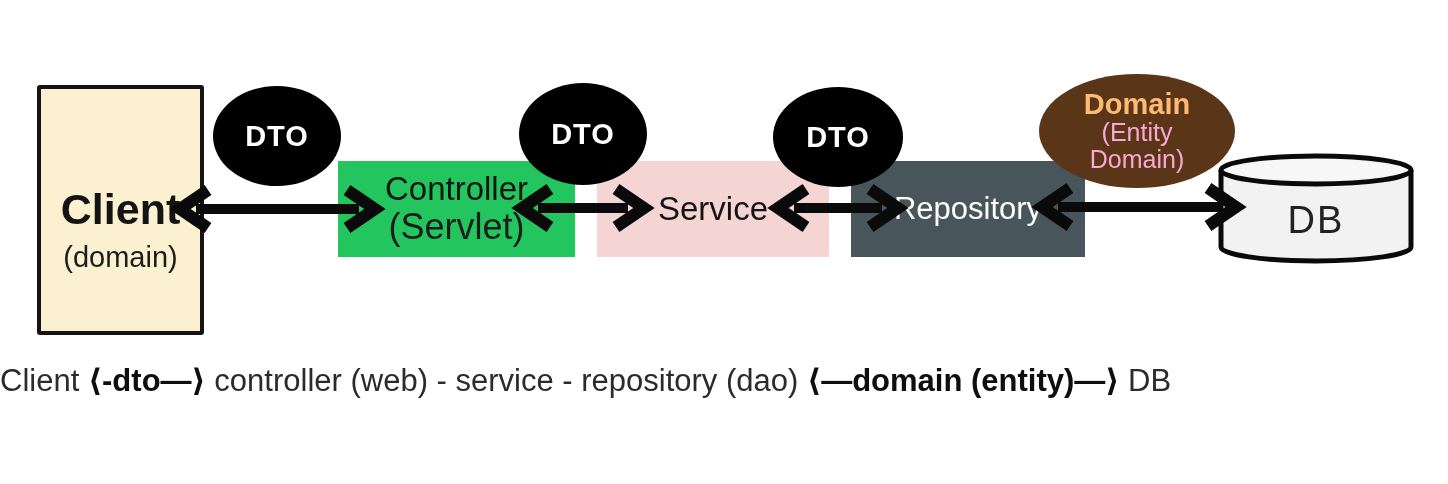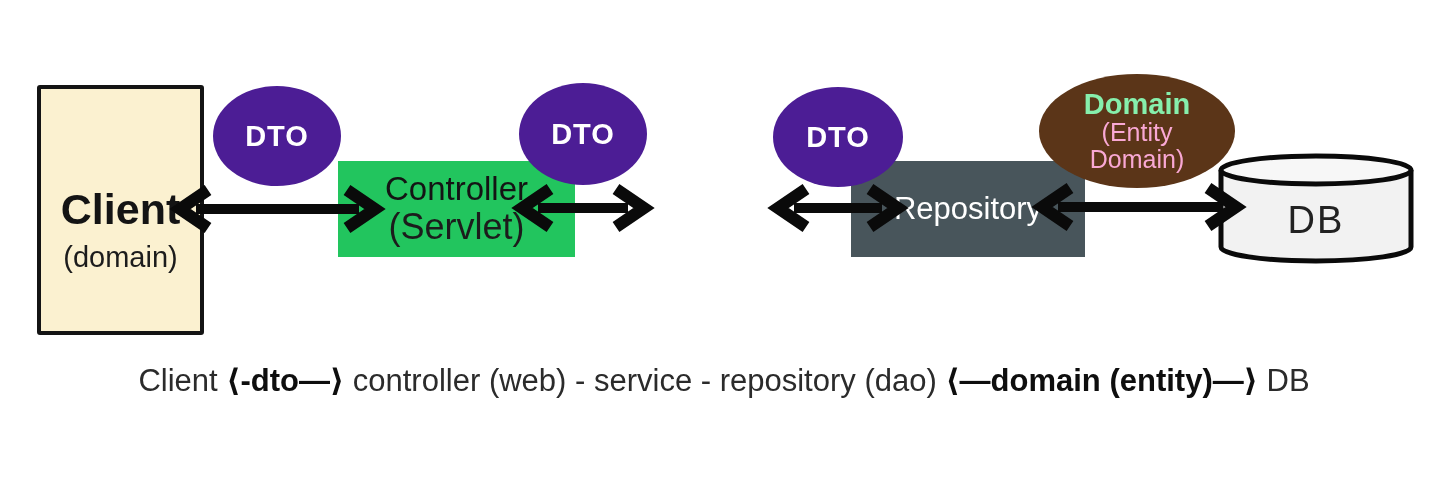--- a/index.html
+++ b/index.html
@@ -19,57 +19,60 @@
   .controller-title{font-size:33px;color:#141414;line-height:1.05;}
   .controller-sub{font-size:36px;color:#1c1c1c;line-height:1.1;}
   .service-box{left:597px;top:161px;width:232px;height:96px;background:#F4D5D3;}
   .service-title{font-size:33px;color:#141414;}
   .repository-box{left:851px;top:161px;width:234px;height:96px;background:#48555B;}
   .repository-title{font-size:31px;color:#ffffff;}
   .oval{
     position:absolute;border-radius:50%;display:flex;flex-direction:column;
     align-items:center;justify-content:center;z-index:2;
   }
-  .dto{background:#4c1d95;}
+  .dto{background:#000000;}
   .dto-1{left:213px;top:86px;width:128px;height:100px;}
   .dto-2{left:519px;top:83px;width:128px;height:102px;}
   .dto-3{left:773px;top:87px;width:130px;height:100px;}
   .dto-label{color:#ffffff;font-size:29px;font-weight:bold;letter-spacing:1px;}
   .domain-oval{left:1039px;top:74px;width:196px;height:114px;background:#5B3518;}
-  .domain-title{color:#86efac;font-size:29px;font-weight:bold;line-height:1.0;}
+  .domain-title{color:#fdba74;font-size:29px;font-weight:bold;line-height:1.0;}
   .domain-sub{color:#f9a8d4;font-size:25px;line-height:1.05;}
   .db-wrap{position:absolute;left:1216px;top:152px;width:200px;height:115px;z-index:1;}
   .db-svg{position:absolute;left:0;top:0;}
   .db-label{
     position:absolute;left:0;top:28px;width:100%;height:80px;
     display:flex;align-items:center;justify-content:center;
     font-size:38px;color:#222222;letter-spacing:2px;
   }
   .arrow-layer{position:absolute;left:0;top:0;width:1448px;height:484px;z-index:3;pointer-events:none;}
   .caption{
-    position:absolute;left:0;top:362px;width:1448px;text-align:center;
+    position:absolute;left:0;top:362px;width:1448px;text-align:left;
     font-size:31px;color:#2b2b2b;letter-spacing:0;z-index:1;white-space:nowrap;
   }
   .caption .b{font-weight:bold;color:#0e0e0e;}
 </style>
 </head>
 <body>
 
 <div class="canvas">
 
   <div class="box client-box">
     <div class="client-title">Client</div>
     <div class="client-sub">(domain)</div>
   </div>
 
   <div class="box controller-box">
     <div class="controller-title">Controller</div>
     <div class="controller-sub">(Servlet)</div>
   </div>
 
+  <div class="box service-box">
+    <div class="service-title">Service</div>
+  </div>
 
   <div class="box repository-box">
     <div class="repository-title">Repository</div>
   </div>
 
   <div class="db-wrap">
     <svg class="db-svg" width="200" height="115" viewBox="0 0 200 115">
       <path d="M5 18 V95 A95 14 0 0 0 195 95 V18" fill="#F2F2F2" stroke="#0A0A0A" stroke-width="5"></path>
       <ellipse cx="100" cy="18" rx="95" ry="14" fill="#F7F7F7" stroke="#0A0A0A" stroke-width="5"></ellipse>
     </svg>

